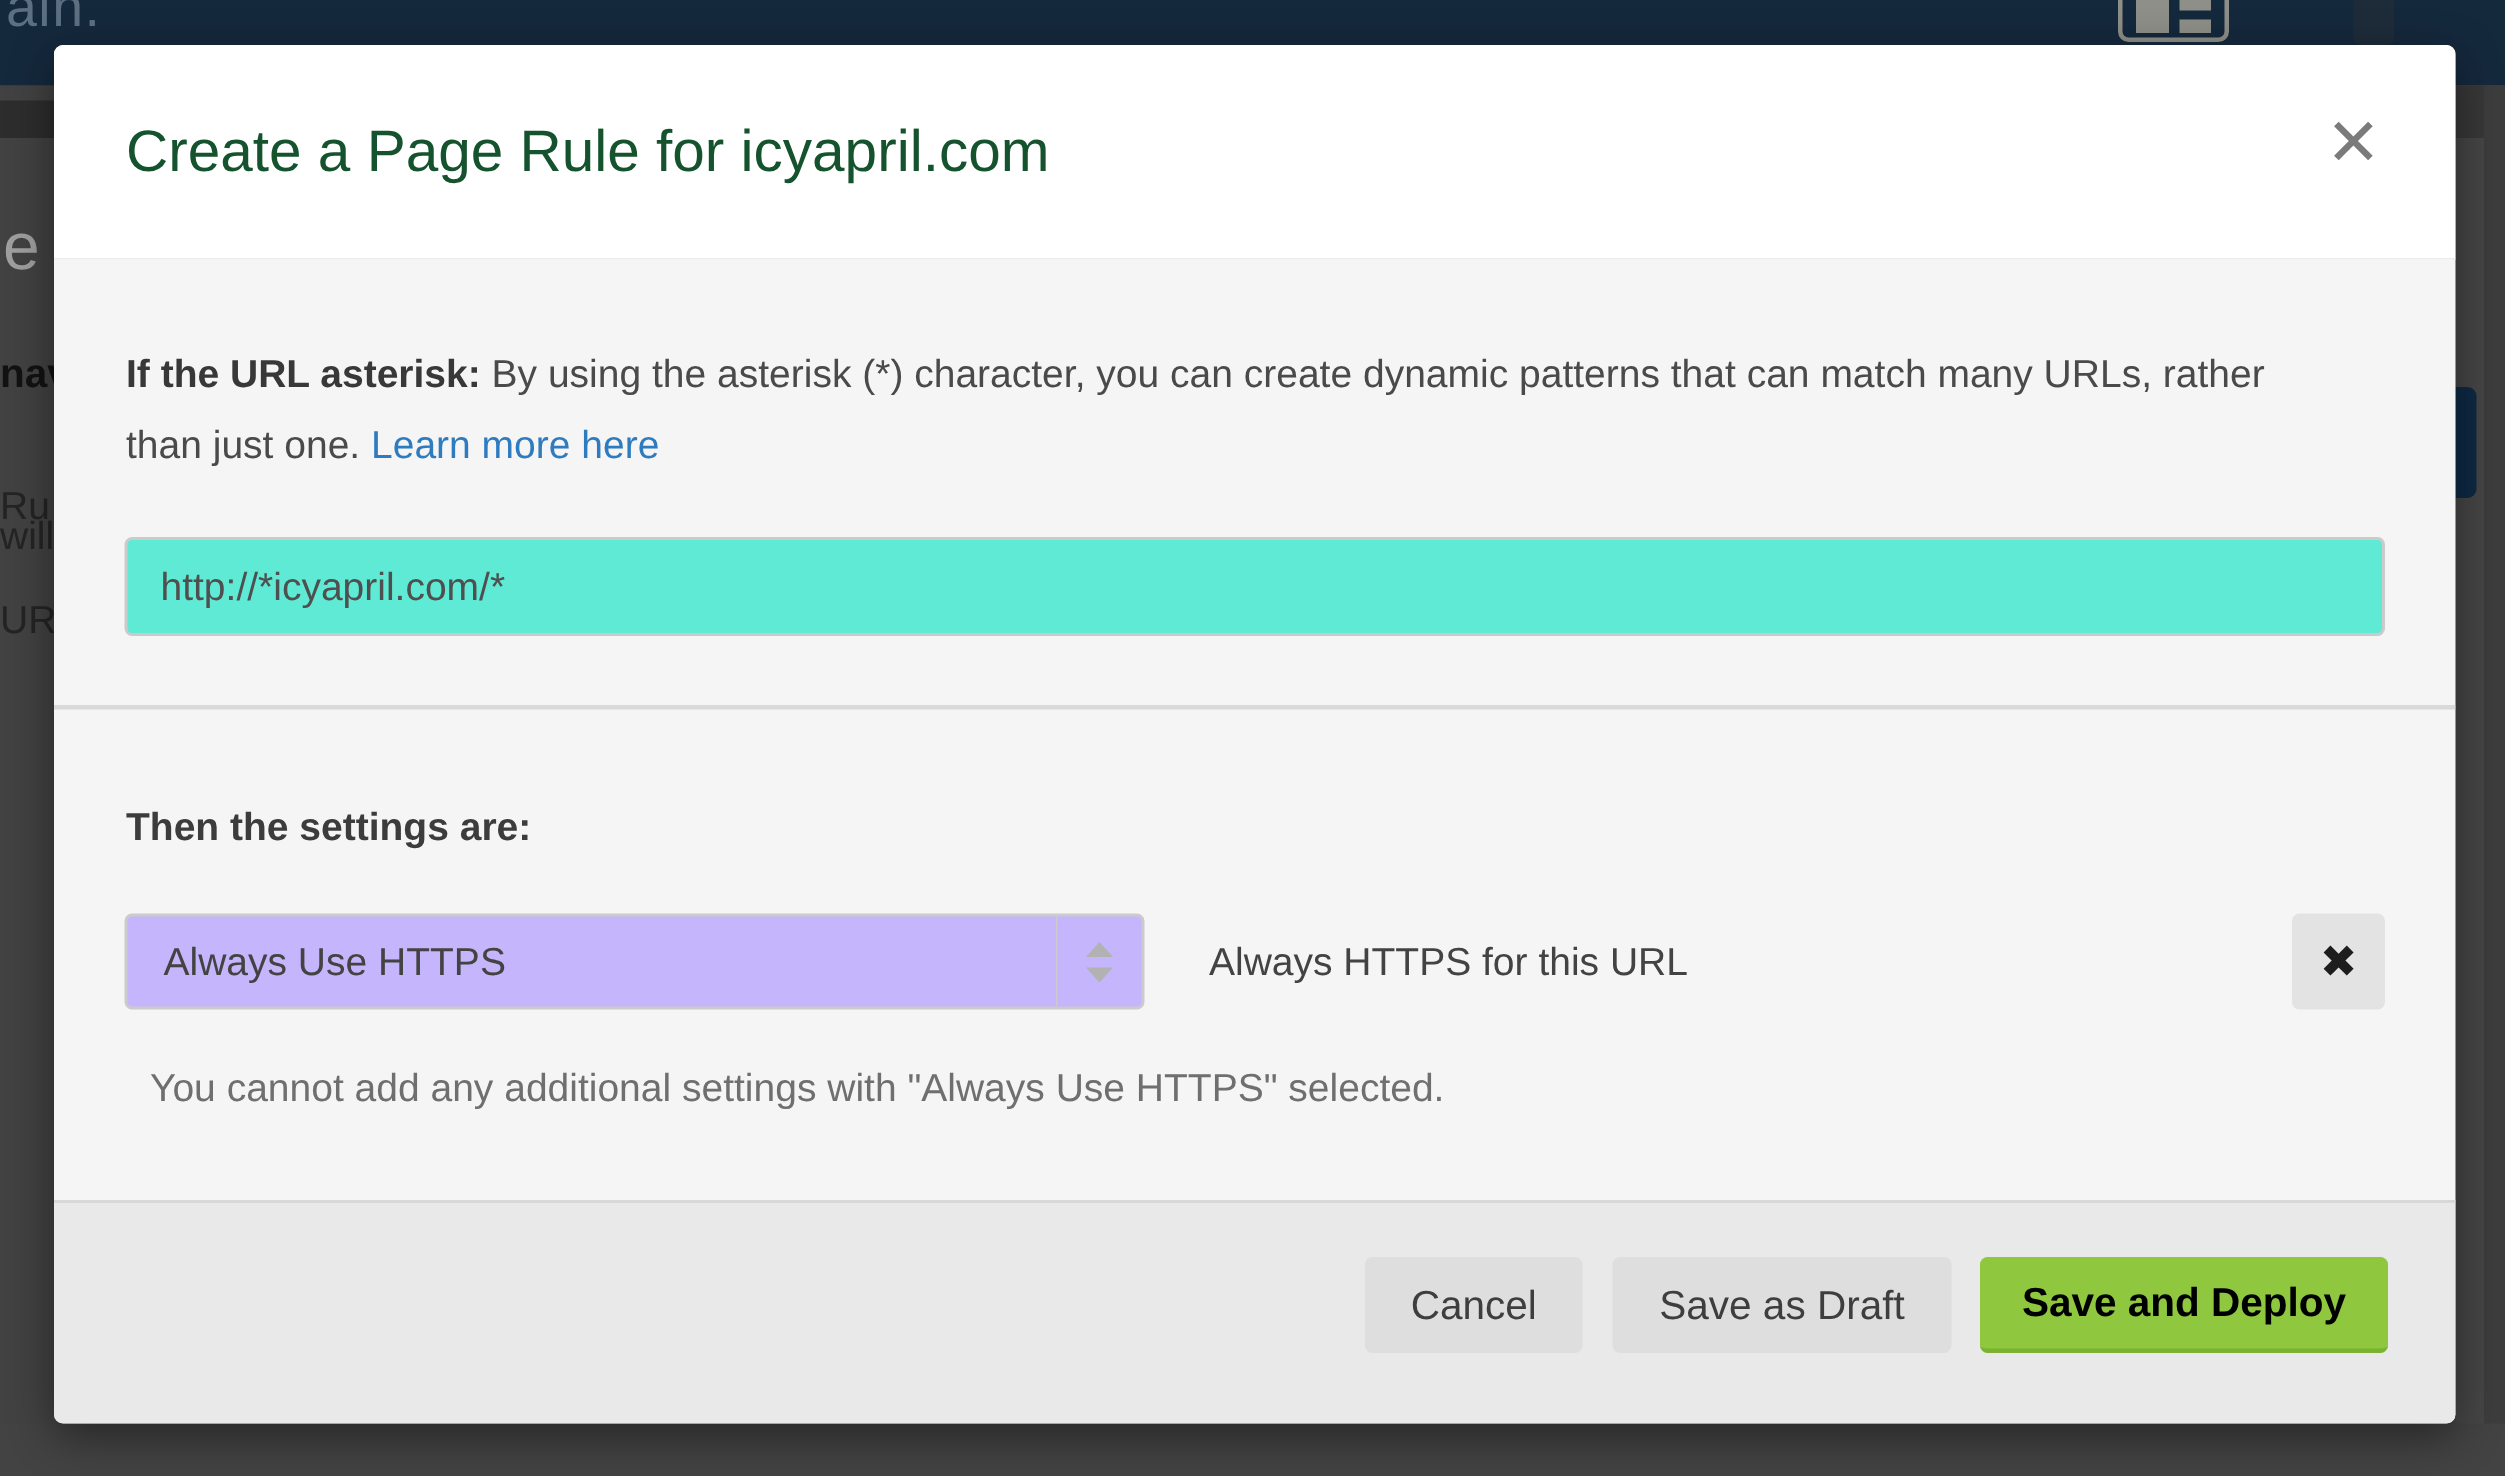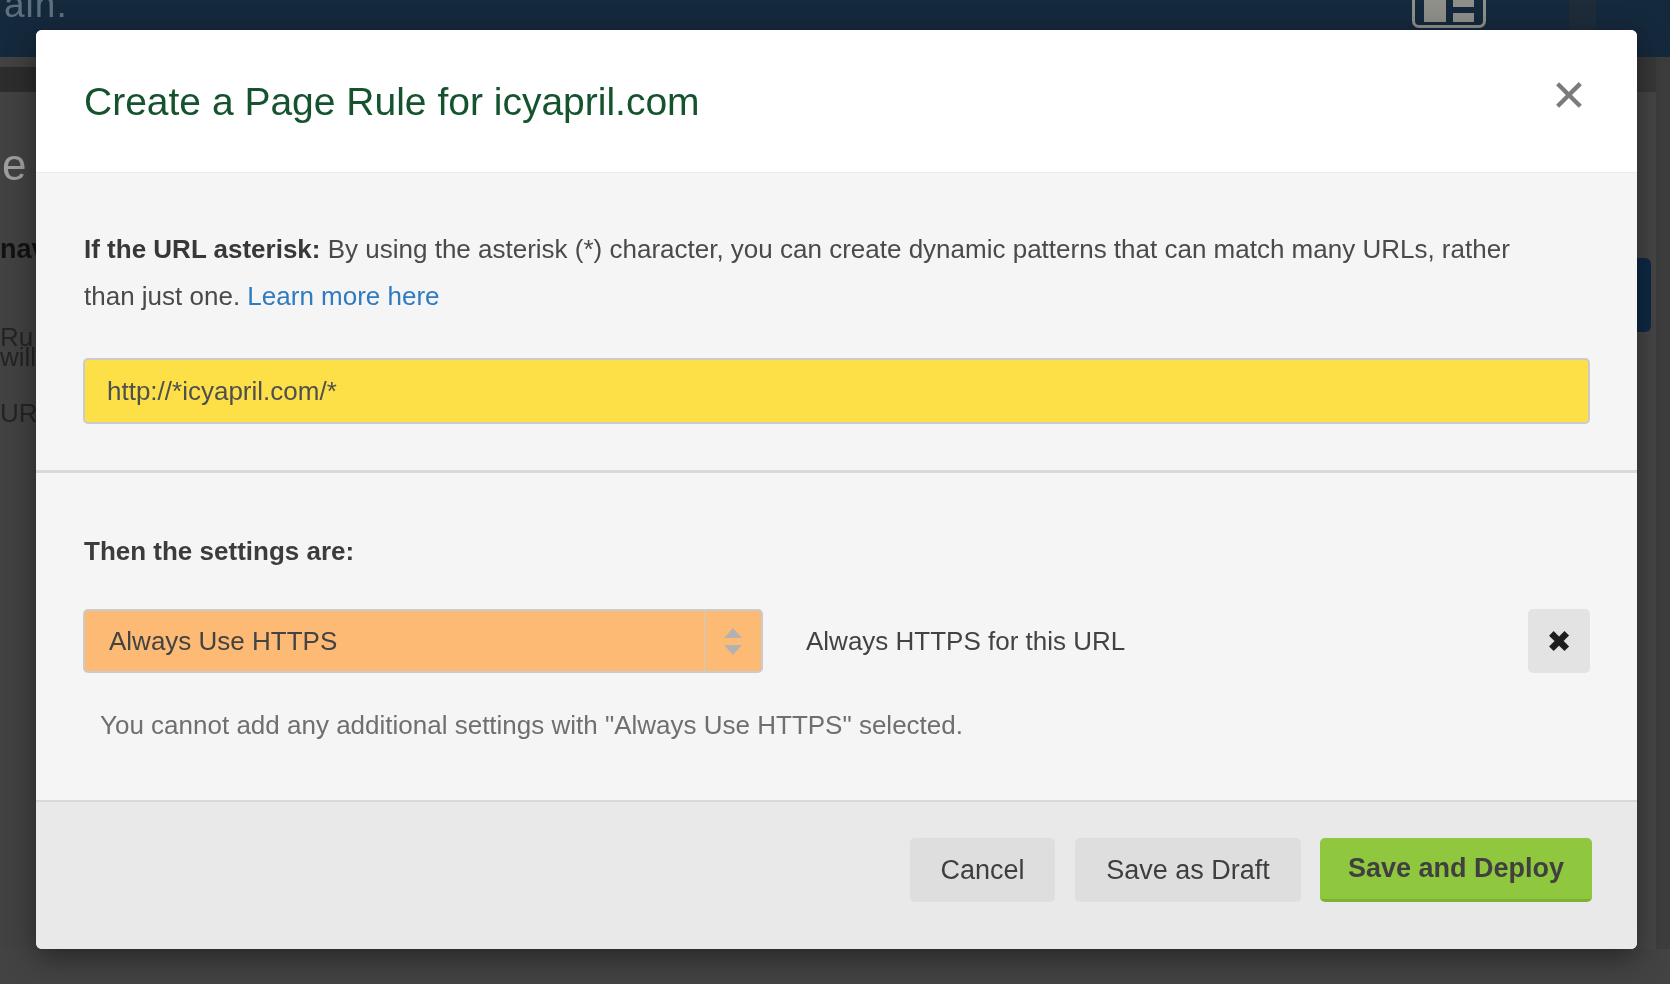--- a/index.html
+++ b/index.html
@@ -42,31 +42,31 @@
   .modal-close { position:absolute; right:44px; top:42px; width:48px; height:48px;
                  display:flex; align-items:center; justify-content:center;
                  font-size:44px; color:#7b7b7b; cursor:pointer; line-height:1; }
 
   .url-paragraph { position:absolute; left:48px; top:196px; width:1475px;
                    font-size:26px; line-height:47px; color:#4a4a4a; }
   .url-paragraph b { color:#383838; }
   .learn-link { color:#2f7bbf; text-decoration:none; cursor:pointer; }
 
   .url-input { position:absolute; left:47px; top:328px; width:1507px; height:66px;
-               background:#fde047; border:2px solid #cbcbcb; border-radius:5px;
+               background:#5eead4; border:2px solid #cbcbcb; border-radius:5px;
                font-family:"Liberation Sans", sans-serif;
                font-size:26px; color:#4f4f4f; padding:0 22px; outline:none; }
 
   .section-divider { position:absolute; left:0; top:440px; width:1601px; height:3px; background:#d9d9d9; }
 
   .settings-heading { position:absolute; left:48px; top:506px; font-size:26px; font-weight:bold; color:#3c3c3c; }
 
   .setting-row { position:absolute; left:0; top:579px; width:1601px; height:64px; }
   .setting-select { position:absolute; left:47px; top:0; width:680px; height:64px;
-                    background:#fdba74; border:2px solid #cbcbcb; border-radius:5px; cursor:pointer; }
+                    background:#c4b5fd; border:2px solid #cbcbcb; border-radius:5px; cursor:pointer; }
   .setting-select-value { position:absolute; left:24px; top:0; height:60px; line-height:60px;
                           font-size:26px; color:#434343; white-space:nowrap; }
   .select-stepper { position:absolute; right:0; top:0; width:57px; height:60px;
                     border-left:1px solid #cbcbcb; display:flex; flex-direction:column;
                     align-items:center; justify-content:center; gap:7px; }
   .tri-up   { width:0; height:0; border-left:9px solid transparent; border-right:9px solid transparent; border-bottom:10px solid #b2b2b2; }
   .tri-down { width:0; height:0; border-left:9px solid transparent; border-right:9px solid transparent; border-top:10px solid #b2b2b2; }
   .setting-desc { position:absolute; left:770px; top:0; height:64px; line-height:64px;
                   font-size:26px; color:#434343; white-space:nowrap; }
   .setting-remove { position:absolute; left:1492px; top:0; width:62px; height:64px;
@@ -76,21 +76,21 @@
   .helper-text { position:absolute; left:64px; top:680px; font-size:26px; color:#6f6f6f;text-align:right; }
 
   .modal-footer { position:absolute; left:0; top:770px; width:1601px; height:149px;
                   background:#e9e9e9; border-top:2px solid #d8d8d8; }
   .btn { position:absolute; top:36px; height:64px; border:none; border-radius:5px;
          font-family:"Liberation Sans", sans-serif; font-size:27px; cursor:pointer;
          display:flex; align-items:center; justify-content:center; }
   .btn-gray { background:#dedede; color:#3e3e3e; }
   .btn-cancel { left:874px; width:145px; }
   .btn-draft  { left:1039px; width:226px; }
-  .btn-deploy { left:1284px; width:272px; background:#8fc73e; color:#404040;
+  .btn-deploy { left:1284px; width:272px; background:#8fc73e; color:#000000;
                 border-bottom:3px solid #7cb232; font-weight:600; }
 </style>
 </head>
 <body>
 
 <div id="screen">
 
   <div class="top-navy">
     <div class="top-partial-text">ain.</div>
     <div class="nav-icon-box">

